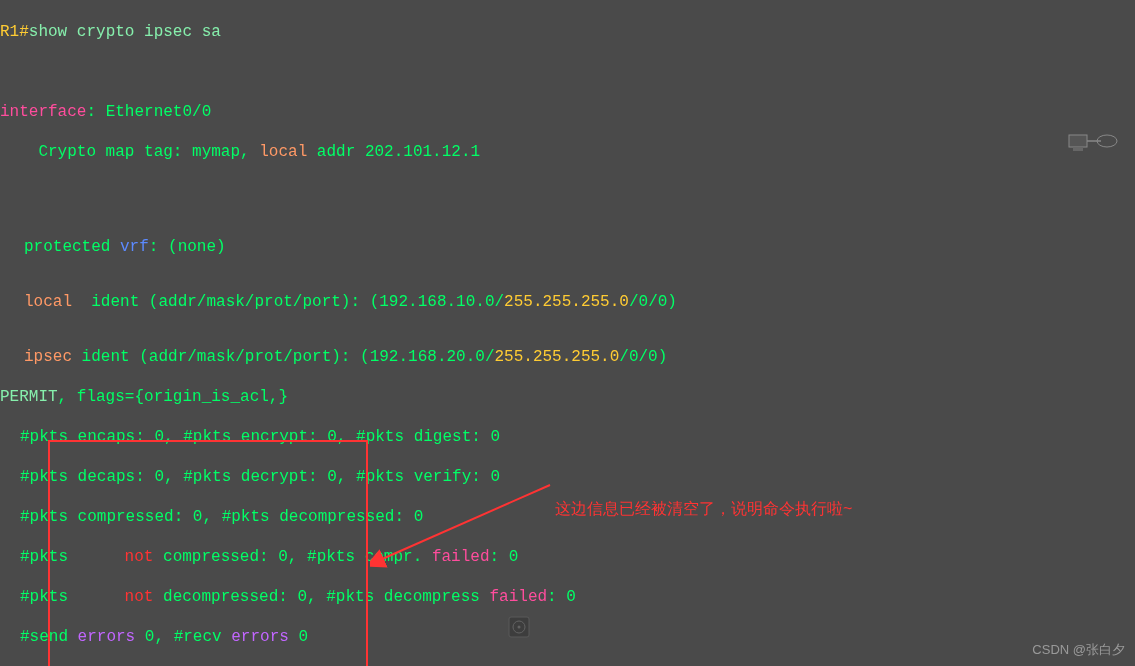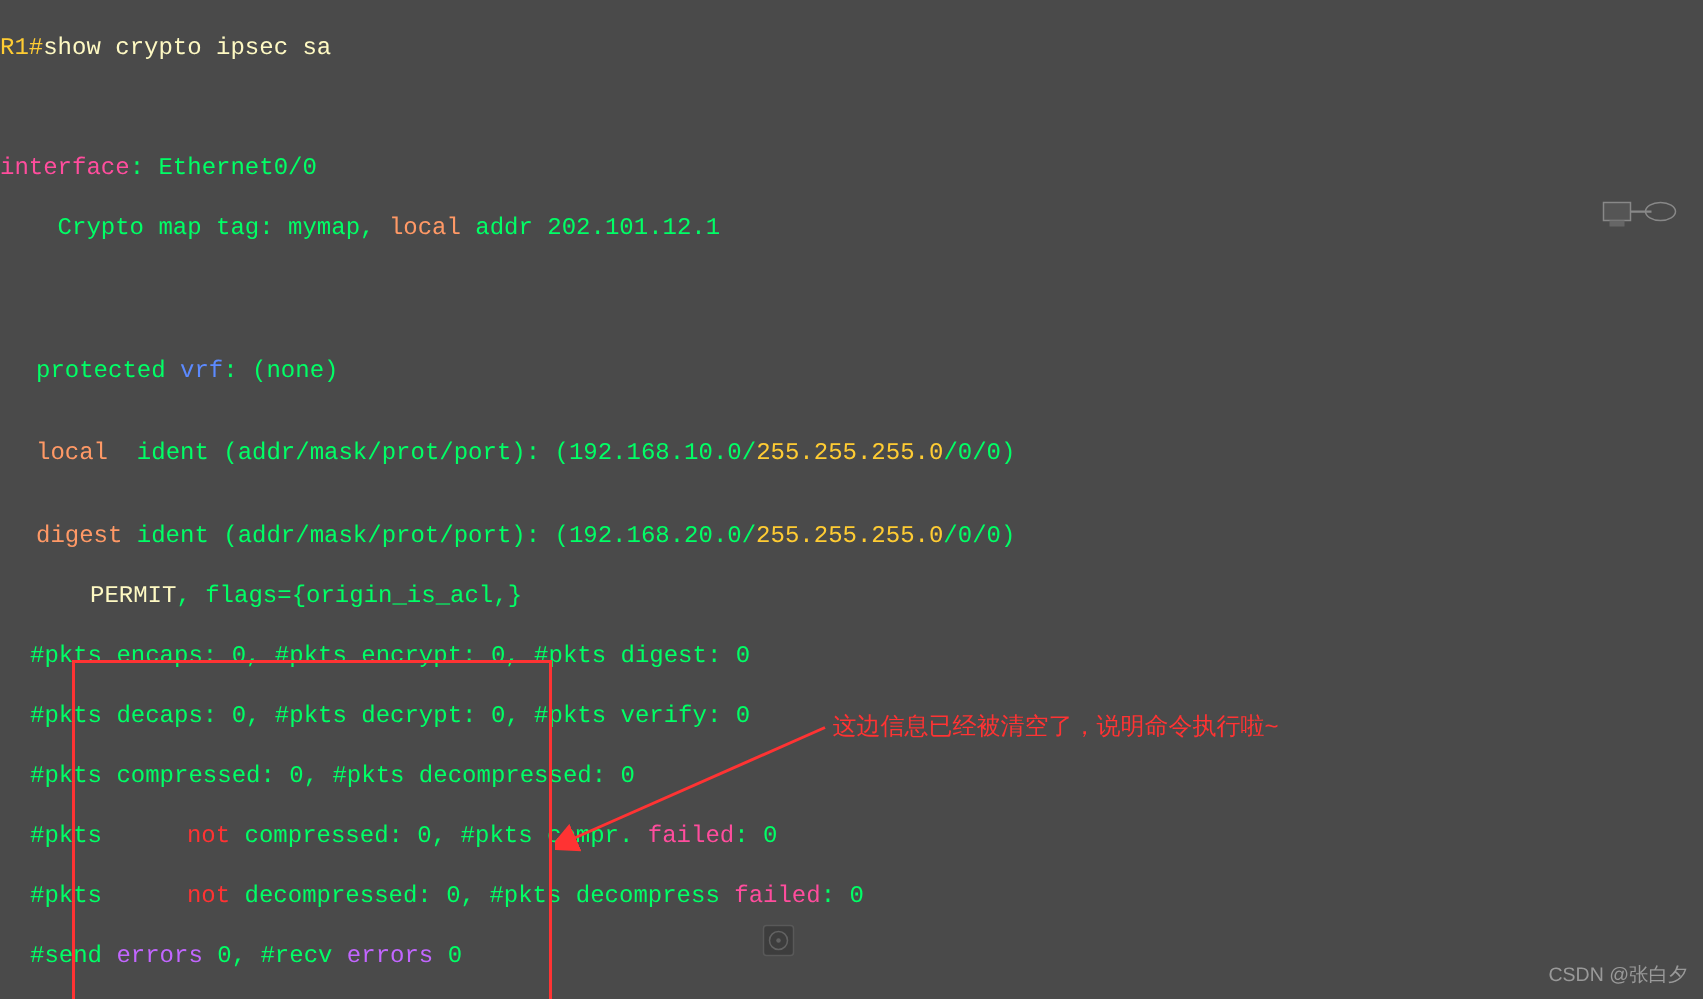--- a/index.html
+++ b/index.html
@@ -11,29 +11,29 @@
       font-size: 16px;
       line-height: 20px;
       color: #00ff66;
       position: relative;
       overflow: hidden;
     }
     .terminal { padding: 2px 0 0 0; white-space: pre; }
     .c-green { color: #00ff66; }
     .c-pink { color: #ff4d9d; }
     .c-blue { color: #5c8aff; }
-    .c-cyan { color: #fef9c3; }
+    .c-cyan { color: #86efac; }
     .c-yellow { color: #ffcc33; }
     .c-orange { color: #ff9966; }
     .c-red { color: #ff3333; margin-left: 47px; }
     .c-purple { color: #c266ff; }
     .ind0 { padding-left: 0; }
     .ind1 { padding-left: 24px; margin-top: 15px; }
     .ind2 { padding-left: 20px; }
-    .ind3 { padding-left: 60px; }
+    .ind3 { }
     .blank { height: 20px; }
     .redbox {
       position: absolute;
       left: 48px;
       top: 440px;
       width: 320px;
       height: 230px;
       border: 2px solid #ff3333;
       pointer-events: none;
     }
@@ -41,21 +41,21 @@
       position: absolute;
       left: 370px;
       top: 480px;
       width: 190px;
       height: 90px;
       pointer-events: none;
     }
     .annotation {
       position: absolute;
       left: 555px;
-      top: 475px;
+      top: 499px;
       color: #ff3333;
       font-family: sans-serif;
       font-size: 16px;
       white-space: nowrap;
     }
     .watermark {
       position: absolute;
       right: 10px;
       bottom: 6px;
       color: #bbb;
@@ -83,21 +83,21 @@
 <body>
 
 <div class="terminal">
 <div class="ind0"><span class="c-yellow">R1#</span><span class="c-cyan">show crypto ipsec sa</span></div>
 <div class="blank"></div>
 <div class="ind0"><span class="c-pink">interface</span><span class="c-green">: Ethernet0/0</span></div>
 <div class="ind0"><span class="c-green">    Crypto map tag: mymap, </span><span class="c-orange">local</span><span class="c-green"> addr 202.101.12.1</span></div>
 <div class="blank"></div>
 <div class="ind1"><span class="c-green">protected </span><span class="c-blue">vrf</span><span class="c-green">: (none)</span></div>
 <div class="ind1"><span class="c-orange">local</span><span class="c-green">  ident (addr/mask/prot/port): (192.168.10.0/</span><span class="c-yellow">255.255.255.0</span><span class="c-green">/0/0)</span></div>
-<div class="ind1"><span class="c-orange">digest</span><span class="c-green"> ident (addr/mask/prot/port): (192.168.20.0/</span><span class="c-yellow">255.255.255.0</span><span class="c-green">/0/0)</span></div>
+<div class="ind1"><span class="c-orange">ipsec</span><span class="c-green"> ident (addr/mask/prot/port): (192.168.20.0/</span><span class="c-yellow">255.255.255.0</span><span class="c-green">/0/0)</span></div>
 <div class="ind3"><span class="c-cyan">PERMIT</span><span class="c-green">, flags={origin_is_acl,}</span></div>
 <div class="ind2"><span class="c-green">#pkts encaps: 0, #pkts encrypt: 0, #pkts digest: 0</span></div>
 <div class="ind2"><span class="c-green">#pkts decaps: 0, #pkts decrypt: 0, #pkts verify: 0</span></div>
 <div class="ind2"><span class="c-green">#pkts compressed: 0, #pkts decompressed: 0</span></div>
 <div class="ind2"><span class="c-green">#pkts </span><span class="c-red">not</span><span class="c-green"> compressed: 0, #pkts compr. </span><span class="c-pink">failed</span><span class="c-green">: 0</span></div>
 <div class="ind2"><span class="c-green">#pkts </span><span class="c-red">not</span><span class="c-green"> decompressed: 0, #pkts decompress </span><span class="c-pink">failed</span><span class="c-green">: 0</span></div>
 <div class="ind2"><span class="c-green">#send </span><span class="c-purple">errors</span><span class="c-green"> 0, #recv </span><span class="c-purple">errors</span><span class="c-green"> 0</span></div>
 <div class="blank"></div>
 
 

